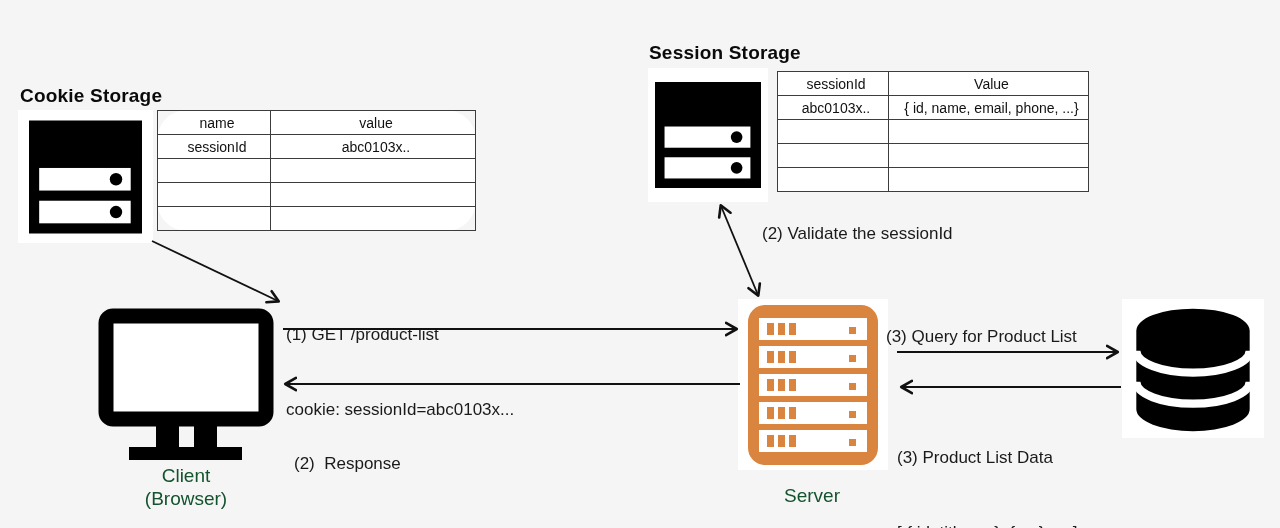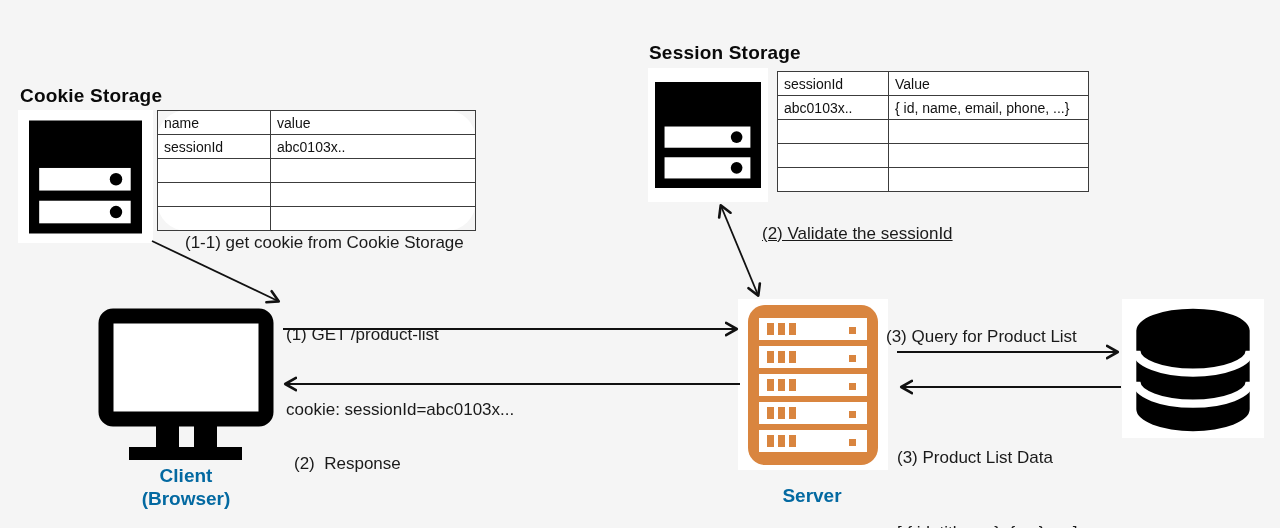--- a/index.html
+++ b/index.html
@@ -4,22 +4,22 @@
 <style>
   html,body{margin:0;padding:0;}
   body{font-family:"Liberation Sans",sans-serif;background:#e9e9e9;}
   #canvas{position:relative;width:1280px;height:528px;background:#f5f5f5;overflow:hidden;color:#111;}
   .abs{position:absolute;}
   .title{font-weight:bold;font-size:19px;color:#0a0a0a;letter-spacing:.2px;}
   .flow-label{font-size:17px;color:#1a1a1a;line-height:25px;white-space:pre;}
   .whitebox{position:absolute;background:#fff;display:flex;align-items:center;justify-content:center;}
   table.dtab{border-collapse:collapse;table-layout:fixed;background:#fff;}
   table.dtab td{border:1.2px solid #3c3c3c;height:23px;padding:0 0 0 6px;font-size:14px;color:#111;
-    overflow:hidden;white-space:nowrap;vertical-align:middle;}
-  .center-label{text-align:center;font-weight:bold;font-size:19px;line-height:23px;color:#0369a1;}
+    overflow:hidden;white-space:nowrap;vertical-align:middle;text-align:center;}
+  .center-label{text-align:center;font-weight:normal;font-size:19px;line-height:23px;color:#14532d;}
   svg{display:block;}
   #arrow-layer{position:absolute;left:0;top:0;pointer-events:none;}
 </style>
 </head>
 <body>
 
 <div id="canvas">
 
   <div class="abs title" style="left:20px;top:85px;">Cookie Storage</div>
 
@@ -57,21 +57,20 @@
       <td></td>
       <td></td>
     </tr>
     <tr>
       <td></td>
       <td></td>
     </tr>
   </tbody>
     </table>
 
-  <div class="abs flow-label" style="left:185px;top:230px;">(1-1) get cookie from Cookie Storage</div>
 
   <div class="abs title" style="left:649px;top:42px;">Session Storage</div>
 
   <div class="whitebox" style="left:648px;top:68px;width:120px;height:134px;">
     <span>
       <svg width="106" height="118" viewBox="0 0 100 100">
         <rect x="0" y="0" width="100" height="100" fill="#000"></rect>
         <rect x="9" y="42" width="81" height="20" fill="#fff"></rect>
         <circle cx="77" cy="52" r="5.5" fill="#000"></circle>
         <rect x="9" y="71" width="81" height="20" fill="#fff"></rect>
@@ -168,21 +167,21 @@
         <path d="M8,84 a62,24 0 0 0 124,0" fill="none" stroke="#fff" stroke-width="9"></path>
       </svg>
     </span>
   </div>
 
   <div class="abs flow-label" style="left:286px;top:272px;">
     <div>(1) GET /product-list</div>
     <div>cookie: sessionId=abc0103x...</div>
   </div>
 
-  <div class="abs flow-label" style="left:762px;top:221px;text-decoration:underline;">(2) Validate the sessionId</div>
+  <div class="abs flow-label" style="left:762px;top:221px;">(2) Validate the sessionId</div>
 
   <div class="abs flow-label" style="left:886px;top:324px;">(3) Query for Product List</div>
 
   <div class="abs flow-label" style="left:897px;top:395px;">
     <div>(3) Product List Data</div>
     <div>[ { id, title, ... }, { ... }, ... ]</div>
   </div>
 
   <div class="abs flow-label" style="left:294px;top:401px;">
     <div>(2)  Response</div>

